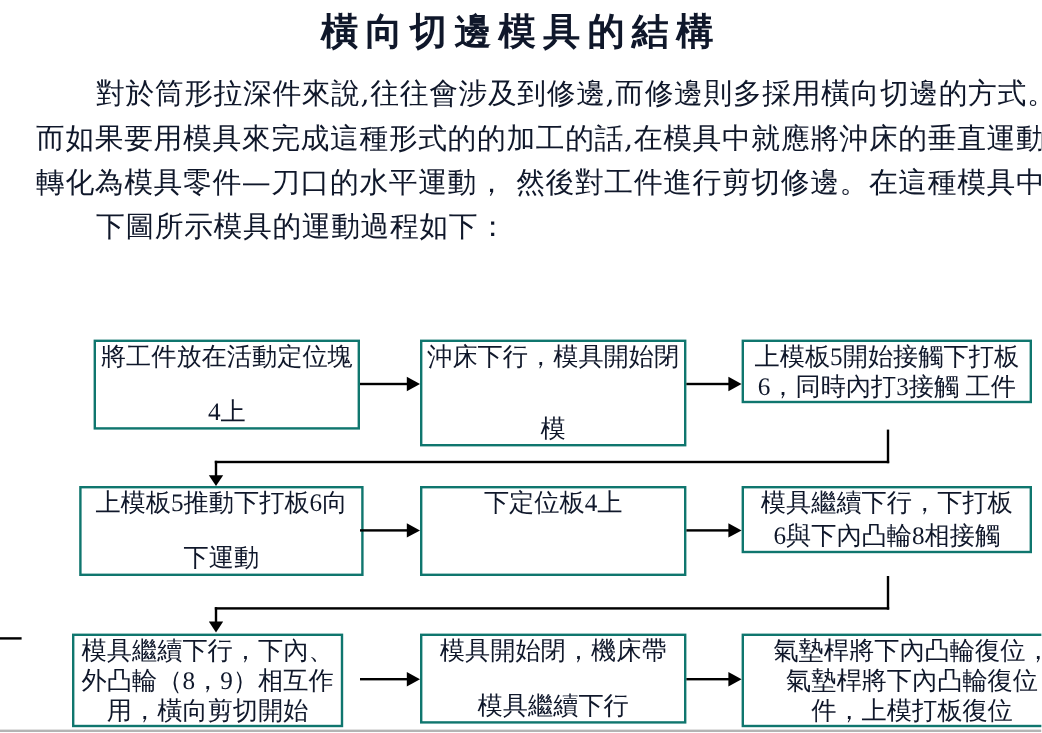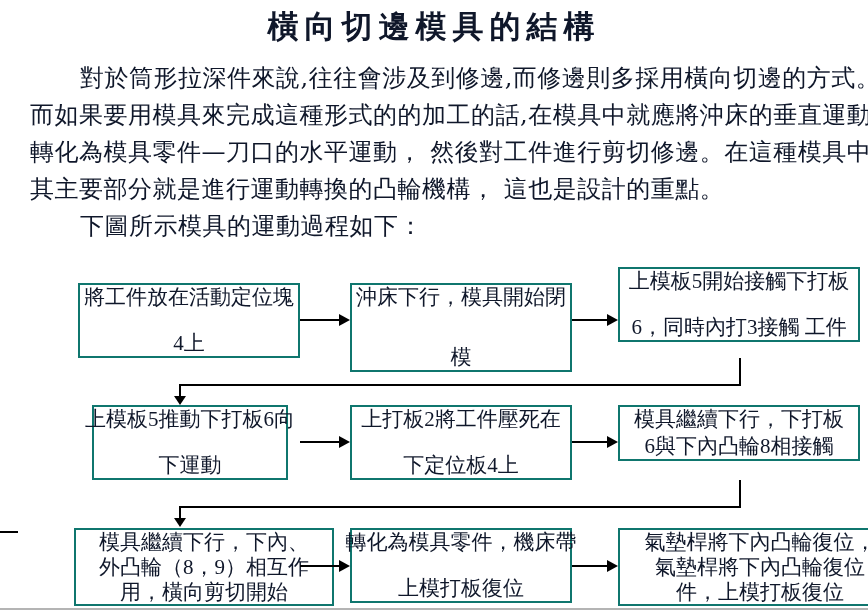--- a/index.html
+++ b/index.html
@@ -63,78 +63,76 @@
 <body>
 
 <div id="page">
 
   <div id="title">橫向切邊模具的結構</div>
 
   <div id="bodytext">
     <div class="bline ind2">對於筒形拉深件來說,往往會涉及到修邊,而修邊則多採用橫向切邊的方式。</div>
     <div class="bline">而如果要用模具來完成這種形式的的加工的話,在模具中就應將沖床的垂直運動</div>
     <div class="bline">轉化為模具零件—刀口的水平運動， 然後對工件進行剪切修邊。在這種模具中，</div>
-    <div class="bline">其主要部分就是進行運動轉換的凸輪機構， 這也是設計的重點。</div>
     <div class="bline ind2">下圖所示模具的運動過程如下：</div>
   </div>
 
   <div class="fbox" style="left:78px; top:283px; width:222px; height:75px">
     <div class="fline">將工件放在活動定位塊</div>
     <div class="fline">4上</div>
   </div>
   <div class="fbox" style="left:350px; top:283px; width:222px; height:89px">
     <div class="fline">沖床下行，模具開始閉</div>
     <div class="fline">模</div>
   </div>
-  <div class="fbox" style="left:618px; top:267px; width:242px; height:75px">
+  <div class="fbox" style="left:618px; top:283px; width:242px; height:53px">
     <div class="fline">上模板5開始接觸下打板</div>
     <div class="fline">6，同時內打3接觸 工件</div>
   </div>
 
   <div class="hline" style="left:300px; top:319px; width:40px"></div>
   <div class="arrow-right" style="left:339px; top:314px"></div>
   <div class="hline" style="left:572px; top:319px; width:36px"></div>
   <div class="arrow-right" style="left:607px; top:314px"></div>
 
   <div class="vline" style="left:739px; top:358px; height:28px"></div>
   <div class="hline" style="left:179px; top:384px; width:562px"></div>
   <div class="vline" style="left:179px; top:384px; height:14px"></div>
   <div class="arrow-down" style="left:174px; top:396px"></div>
 
-  <div class="fbox" style="left:92px; top:405px; width:196px; height:75px">
+  <div class="fbox" style="left:66px; top:405px; width:237px; height:75px">
     <div class="fline">上模板5推動下打板6向</div>
     <div class="fline">下運動</div>
   </div>
   <div class="fbox" style="left:350px; top:405px; width:222px; height:75px">
-    <div class="fline">上打板2將工件壓死在</div>
     <div class="fline">下定位板4上</div>
   </div>
   <div class="fbox" style="left:618px; top:405px; width:242px; height:56px">
     <div class="fline">模具繼續下行，下打板</div>
     <div class="fline">6與下內凸輪8相接觸</div>
   </div>
 
   <div class="hline" style="left:300px; top:441px; width:40px"></div>
   <div class="arrow-right" style="left:339px; top:436px"></div>
   <div class="hline" style="left:572px; top:441px; width:36px"></div>
   <div class="arrow-right" style="left:607px; top:436px"></div>
 
   <div class="vline" style="left:739px; top:480px; height:28px"></div>
   <div class="hline" style="left:179px; top:506px; width:562px"></div>
   <div class="vline" style="left:179px; top:506px; height:14px"></div>
   <div class="arrow-down" style="left:174px; top:518px"></div>
 
-  <div class="fbox" style="left:74px; top:528px; width:260px; height:78px">
+  <div class="fbox" style="left:60px; top:528px; width:226px; height:78px">
     <div class="fline">模具繼續下行，下內、</div>
     <div class="fline">外凸輪（8，9）相互作</div>
     <div class="fline">用，橫向剪切開始</div>
   </div>
   <div class="fbox" style="left:350px; top:528px; width:222px; height:75px">
-    <div class="fline">轉化為模具零件，機床帶</div>
-    <div class="fline">上模打板復位</div>
+    <div class="fline">模具開始閉，機床帶</div>
+    <div class="fline">模具繼續下行</div>
   </div>
   <div class="fbox" style="left:618px; top:528px; width:284px; height:78px">
     <div class="fline">氣墊桿將下內凸輪復位，</div>
     <div class="fline">氣墊桿將下內凸輪復位</div>
     <div class="fline">件，上模打板復位</div>
   </div>
 
   <div class="hline" style="left:300px; top:565px; width:40px"></div>
   <div class="arrow-right" style="left:339px; top:560px"></div>
   <div class="hline" style="left:572px; top:565px; width:36px"></div>

